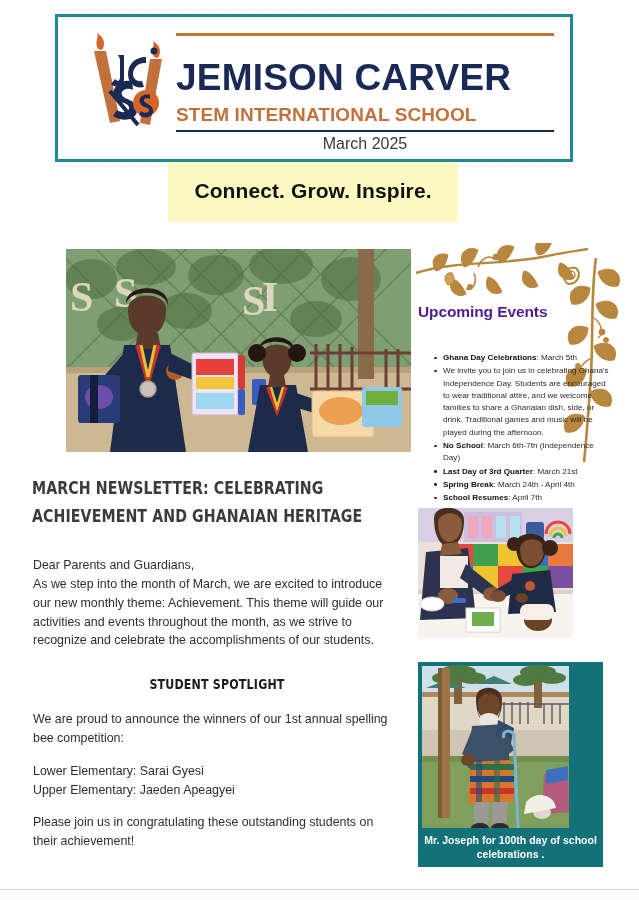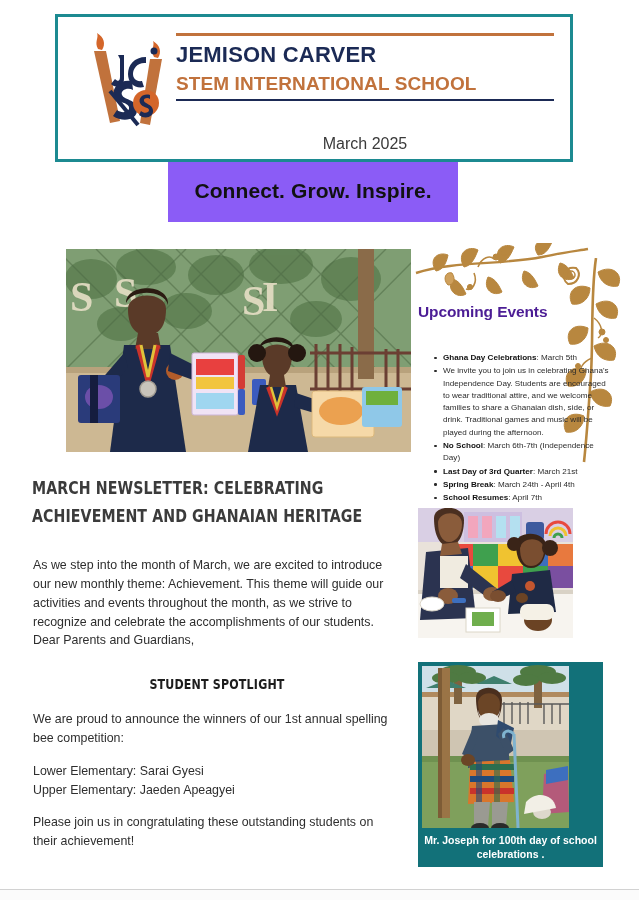--- a/index.html
+++ b/index.html
@@ -8,37 +8,37 @@
     background:#ffffff;
     font-family:"Liberation Sans", sans-serif;
     overflow:hidden;
     position:relative;
   }
   .page{position:absolute;inset:0;background:#fff;}
 
   
   .tagline-band{
     position:absolute;left:168px;top:160px;width:290px;height:62px;
-    background:#8b5cf6;
+    background:#fef9c3;
   }
   .tagline-text{
     position:absolute;left:0;top:0;width:290px;height:62px;
     display:flex;align-items:center;justify-content:center;
     font-size:21px;font-weight:bold;color:#111;letter-spacing:.1px;
   }
   .header-box{
     position:absolute;left:55px;top:14px;width:518px;height:148px;
     background:#ffffff;border:3px solid #1c8a91;box-sizing:border-box;
   }
   .logo-mark{position:absolute;left:22px;top:12px;width:95px;height:100px;}
   .logo-type{position:absolute;left:118px;top:16px;width:378px;}
   .rule-top{height:3px;background:#c1723c;width:100%;}
   .school-name{
-    font-size:22px;font-weight:bold;color:#1b2a55;letter-spacing:.2px;
-    line-height:1.08;margin-top:7px;white-space:nowrap;
+    font-size:37px;font-weight:bold;color:#1b2a55;letter-spacing:.2px;
+    line-height:1.08;margin-top:22px;white-space:nowrap;
   }
   .school-sub{
     font-size:19px;font-weight:bold;color:#c1723c;letter-spacing:.1px;
     line-height:1.1;margin-top:7px;white-space:nowrap;
   }
   .rule-bot{height:2px;background:#1b2a55;width:100%;margin-top:4px;}
   .issue-date{
     position:absolute;left:118px;top:118px;width:378px;text-align:center;
     font-size:16px;color:#3a3a3a;
   }
@@ -303,22 +303,22 @@
     <li><b>Spring Break</b><span>: March 24th - April 4th</span></li>
     <li><b>School Resumes</b><span>: April 7th</span></li>
   </ul>
 
   <div class="headline">
     <div>MARCH NEWSLETTER: CELEBRATING</div>
     <div>ACHIEVEMENT AND GHANAIAN HERITAGE</div>
   </div>
 
   <div class="body-copy">
+    <p>Dear Parents and Guardians,</p>
     <p>As we step into the month of March, we are excited to introduce our new monthly theme: Achievement. This theme will guide our activities and events throughout the month, as we strive to recognize and celebrate the accomplishments of our students.</p>
-    <p>Dear Parents and Guardians,</p>
   </div>
 
   <div class="mid-photo">
     <svg viewBox="0 0 155 130" width="155" height="130" preserveAspectRatio="none">
       <rect width="155" height="130" fill="#e9e2da"></rect>
       <rect x="0" y="0" width="155" height="34" fill="#d9cfe4"></rect>
 
       <rect x="46" y="4" width="58" height="30" fill="#cdbfe0"></rect>
       <g fill="#f2a6bd">
           <rect x="50" y="8" width="10" height="22"></rect>

